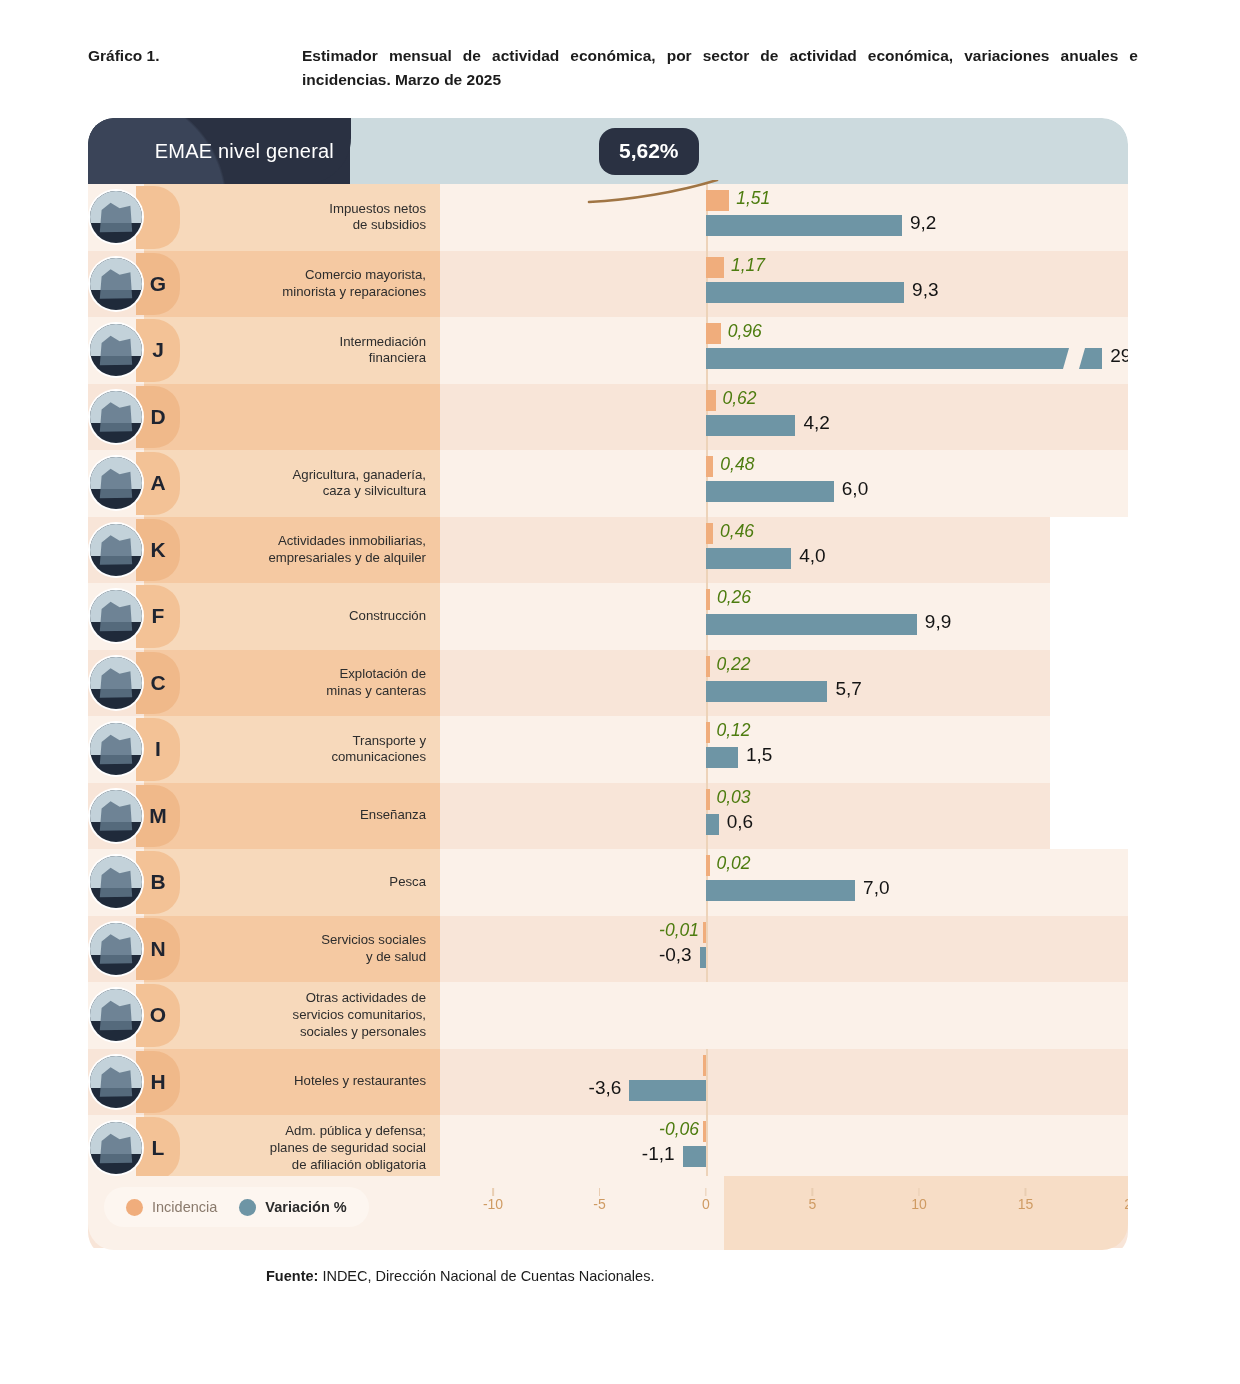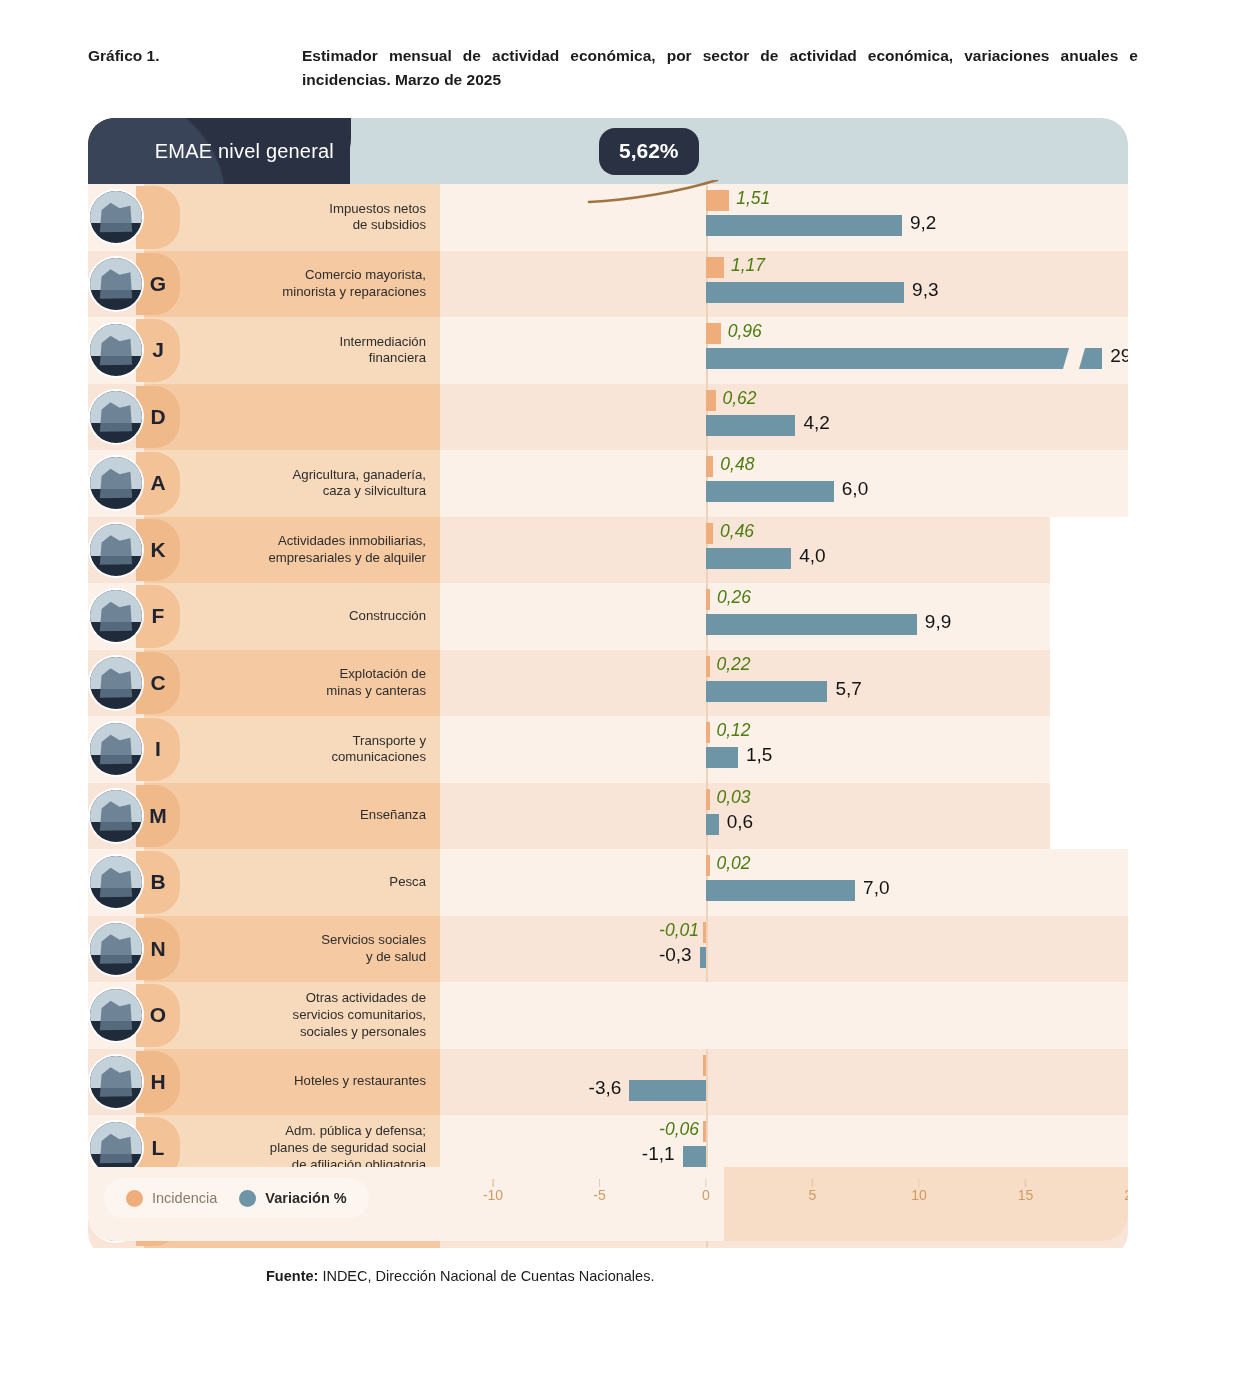--- a/index.html
+++ b/index.html
@@ -154,21 +154,21 @@
     transform: skewX(-16deg);
   }
 
   
   .notch {
     position: absolute; background: #ffffff; z-index: 5;
   }
 
   
   .footer {
-    position: absolute; left: 0; bottom: 17px; width: 1040px; height: 74px;
+    position: absolute; left: 0; bottom: 8px; width: 1040px; height: 74px;
     z-index: 4;
   }
   .footer-bg-left {
     position: absolute; left: 0; top: 0; width: 636px; height: 74px;
     background: #fbf1e9; border-bottom-left-radius: 26px;
   }
   .footer-bg-right {
     position: absolute; left: 636px; top: 0; width: 404px; height: 74px;
     background: #f7ddc6; border-bottom-right-radius: 26px;
   }

